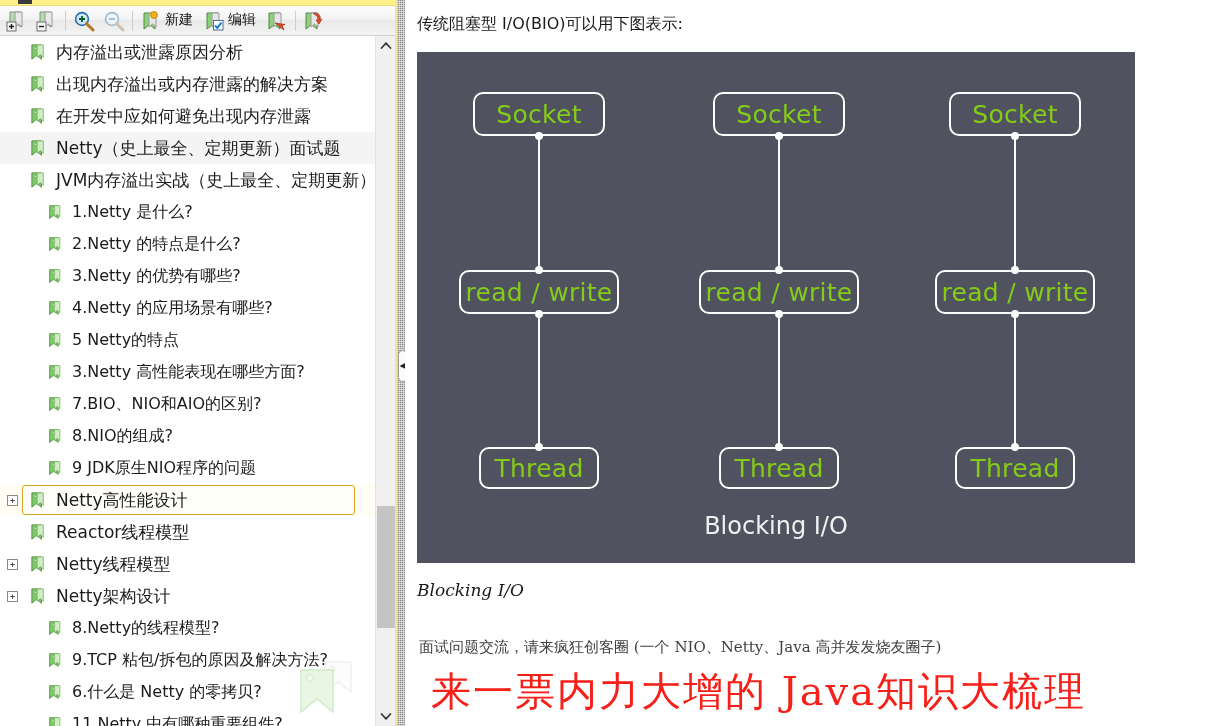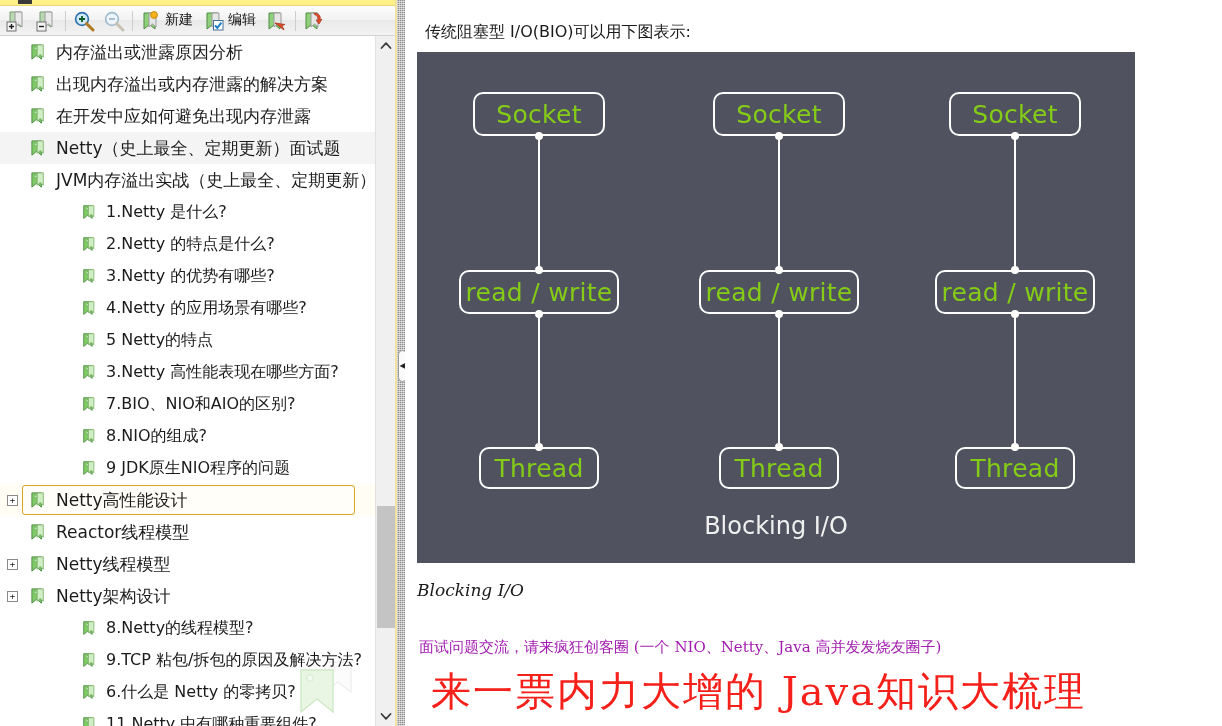--- a/index.html
+++ b/index.html
@@ -100,21 +100,21 @@
     height: 32px;
     display: flex;
     align-items: center;
     font-size: 17px;
     color: #1b1b1b;
     white-space: nowrap;
     font-family: "DejaVu Sans", sans-serif;
     cursor: default;
   }
   .tree-row.lvl0 { padding-left: 30px; }
-  .tree-row.lvl1 { padding-left: 48px; font-size: 16px; margin-left: 34px; }
+  .tree-row.lvl1 { padding-left: 48px; font-size: 16px; }
   .tree-row.shaded { background: #f4f4f4; }
   .tree-row.selected {
     background: #fffdf4;
   }
   .tree-row.selected .sel-box {
     position: absolute;
     left: 22px; right: 20px; top: 1px; bottom: 1px;
     border: 1px solid #d9a528;
     border-radius: 3px;
     background: #fffef8;
@@ -199,21 +199,21 @@
     line-height: 1;
   }
 
   
   #right-pane {
     position: relative;
     flex: 1 1 auto;
     height: 726px;
     background: #ffffff;
     overflow: hidden;
-    padding: 8px;
+    padding: 0;
   }
   #doc-head {
     font-size: 16px;
     color: #1a1a1a;
     font-family: "DejaVu Sans", sans-serif;
     padding: 14px 0 0 12px;
   }
   #diagram {
     position: absolute;
     left: 12px; top: 52px;
@@ -260,21 +260,21 @@
     left: 12px; top: 580px;
     font-size: 17px;
     font-style: italic;
     color: #1a1a1a;
     font-family: "DejaVu Serif", serif;
   }
   #promo-line {
     position: absolute;
     left: 14px; top: 638px;
     font-size: 15px;
-    color: #a21caf;
+    color: #404040;
     font-family: "DejaVu Serif", serif;
     white-space: nowrap;
   }
   #big-red {
     position: absolute;
     left: 26px; top: 664px;
     font-size: 40px;
     color: #f5201a;
     font-family: "DejaVu Serif", serif;
     letter-spacing: 2px;

